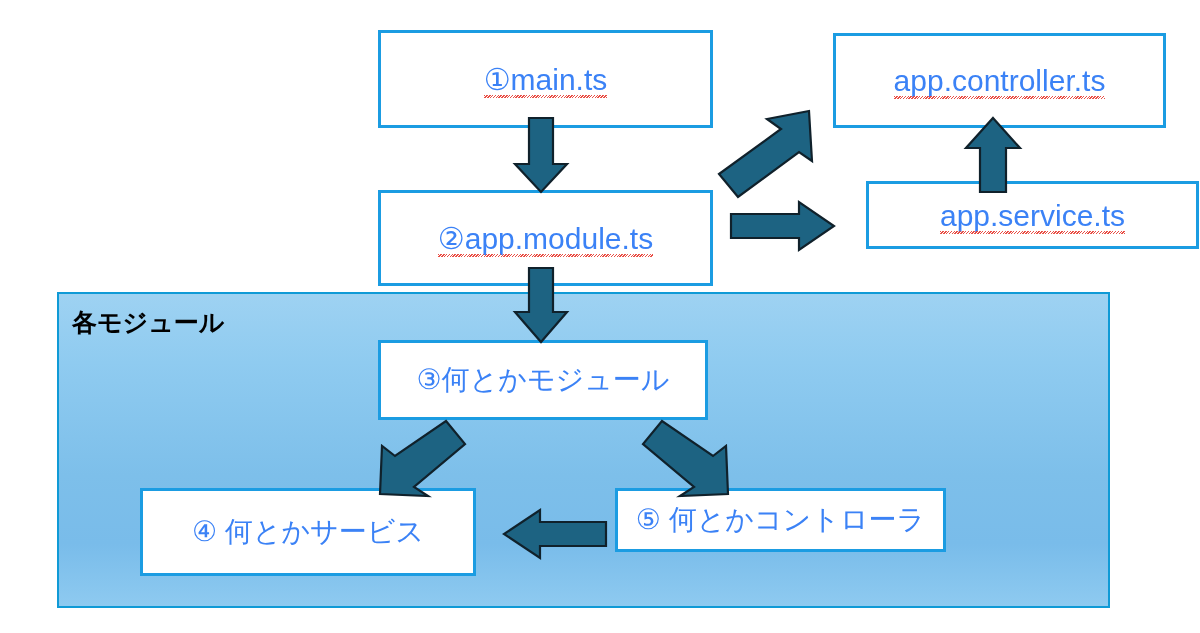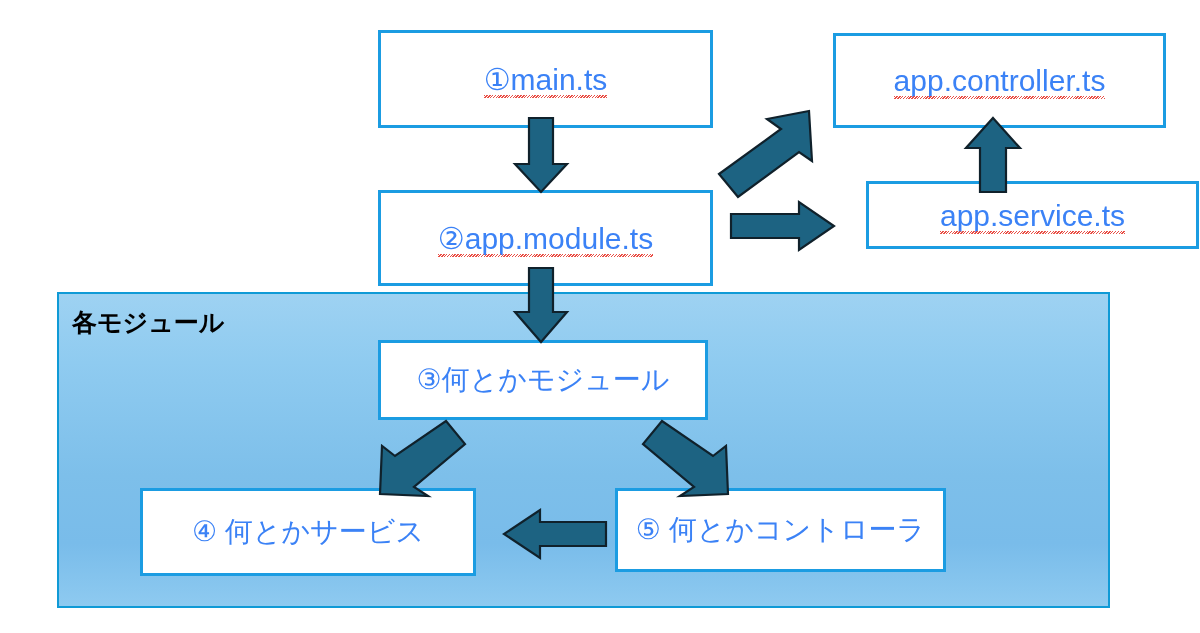--- a/index.html
+++ b/index.html
@@ -108,21 +108,21 @@
   </div>
 
   <div class="node-box" style="left:140px; top:488px; width:336px; height:88px;">
     <span class="node-label jp">④ 何とかサービス</span>
   </div>
 
   <div class="node-box" style="left:378px; top:340px; width:330px; height:80px;">
     <span class="node-label jp">③何とかモジュール</span>
   </div>
 
-  <div class="node-box" style="left:615px; top:488px; width:331px; height:84px;">
+  <div class="node-box" style="left:615px; top:488px; width:331px; height:64px;">
     <span class="node-label jp">⑤ 何とかコントローラ</span>
   </div>
 
   <div class="arrow" style="left:511px; top:118px; width:60px; height:76px;">
     <svg width="60" height="76" viewBox="0 0 60 76">
       <polygon class="arrow-shape" points="18,0 42,0 42,46 56,46 30,74 4,46 18,46"></polygon>
     </svg>
   </div>
 
   <div class="arrow" style="left:712px; top:108px; width:118px; height:92px;">

